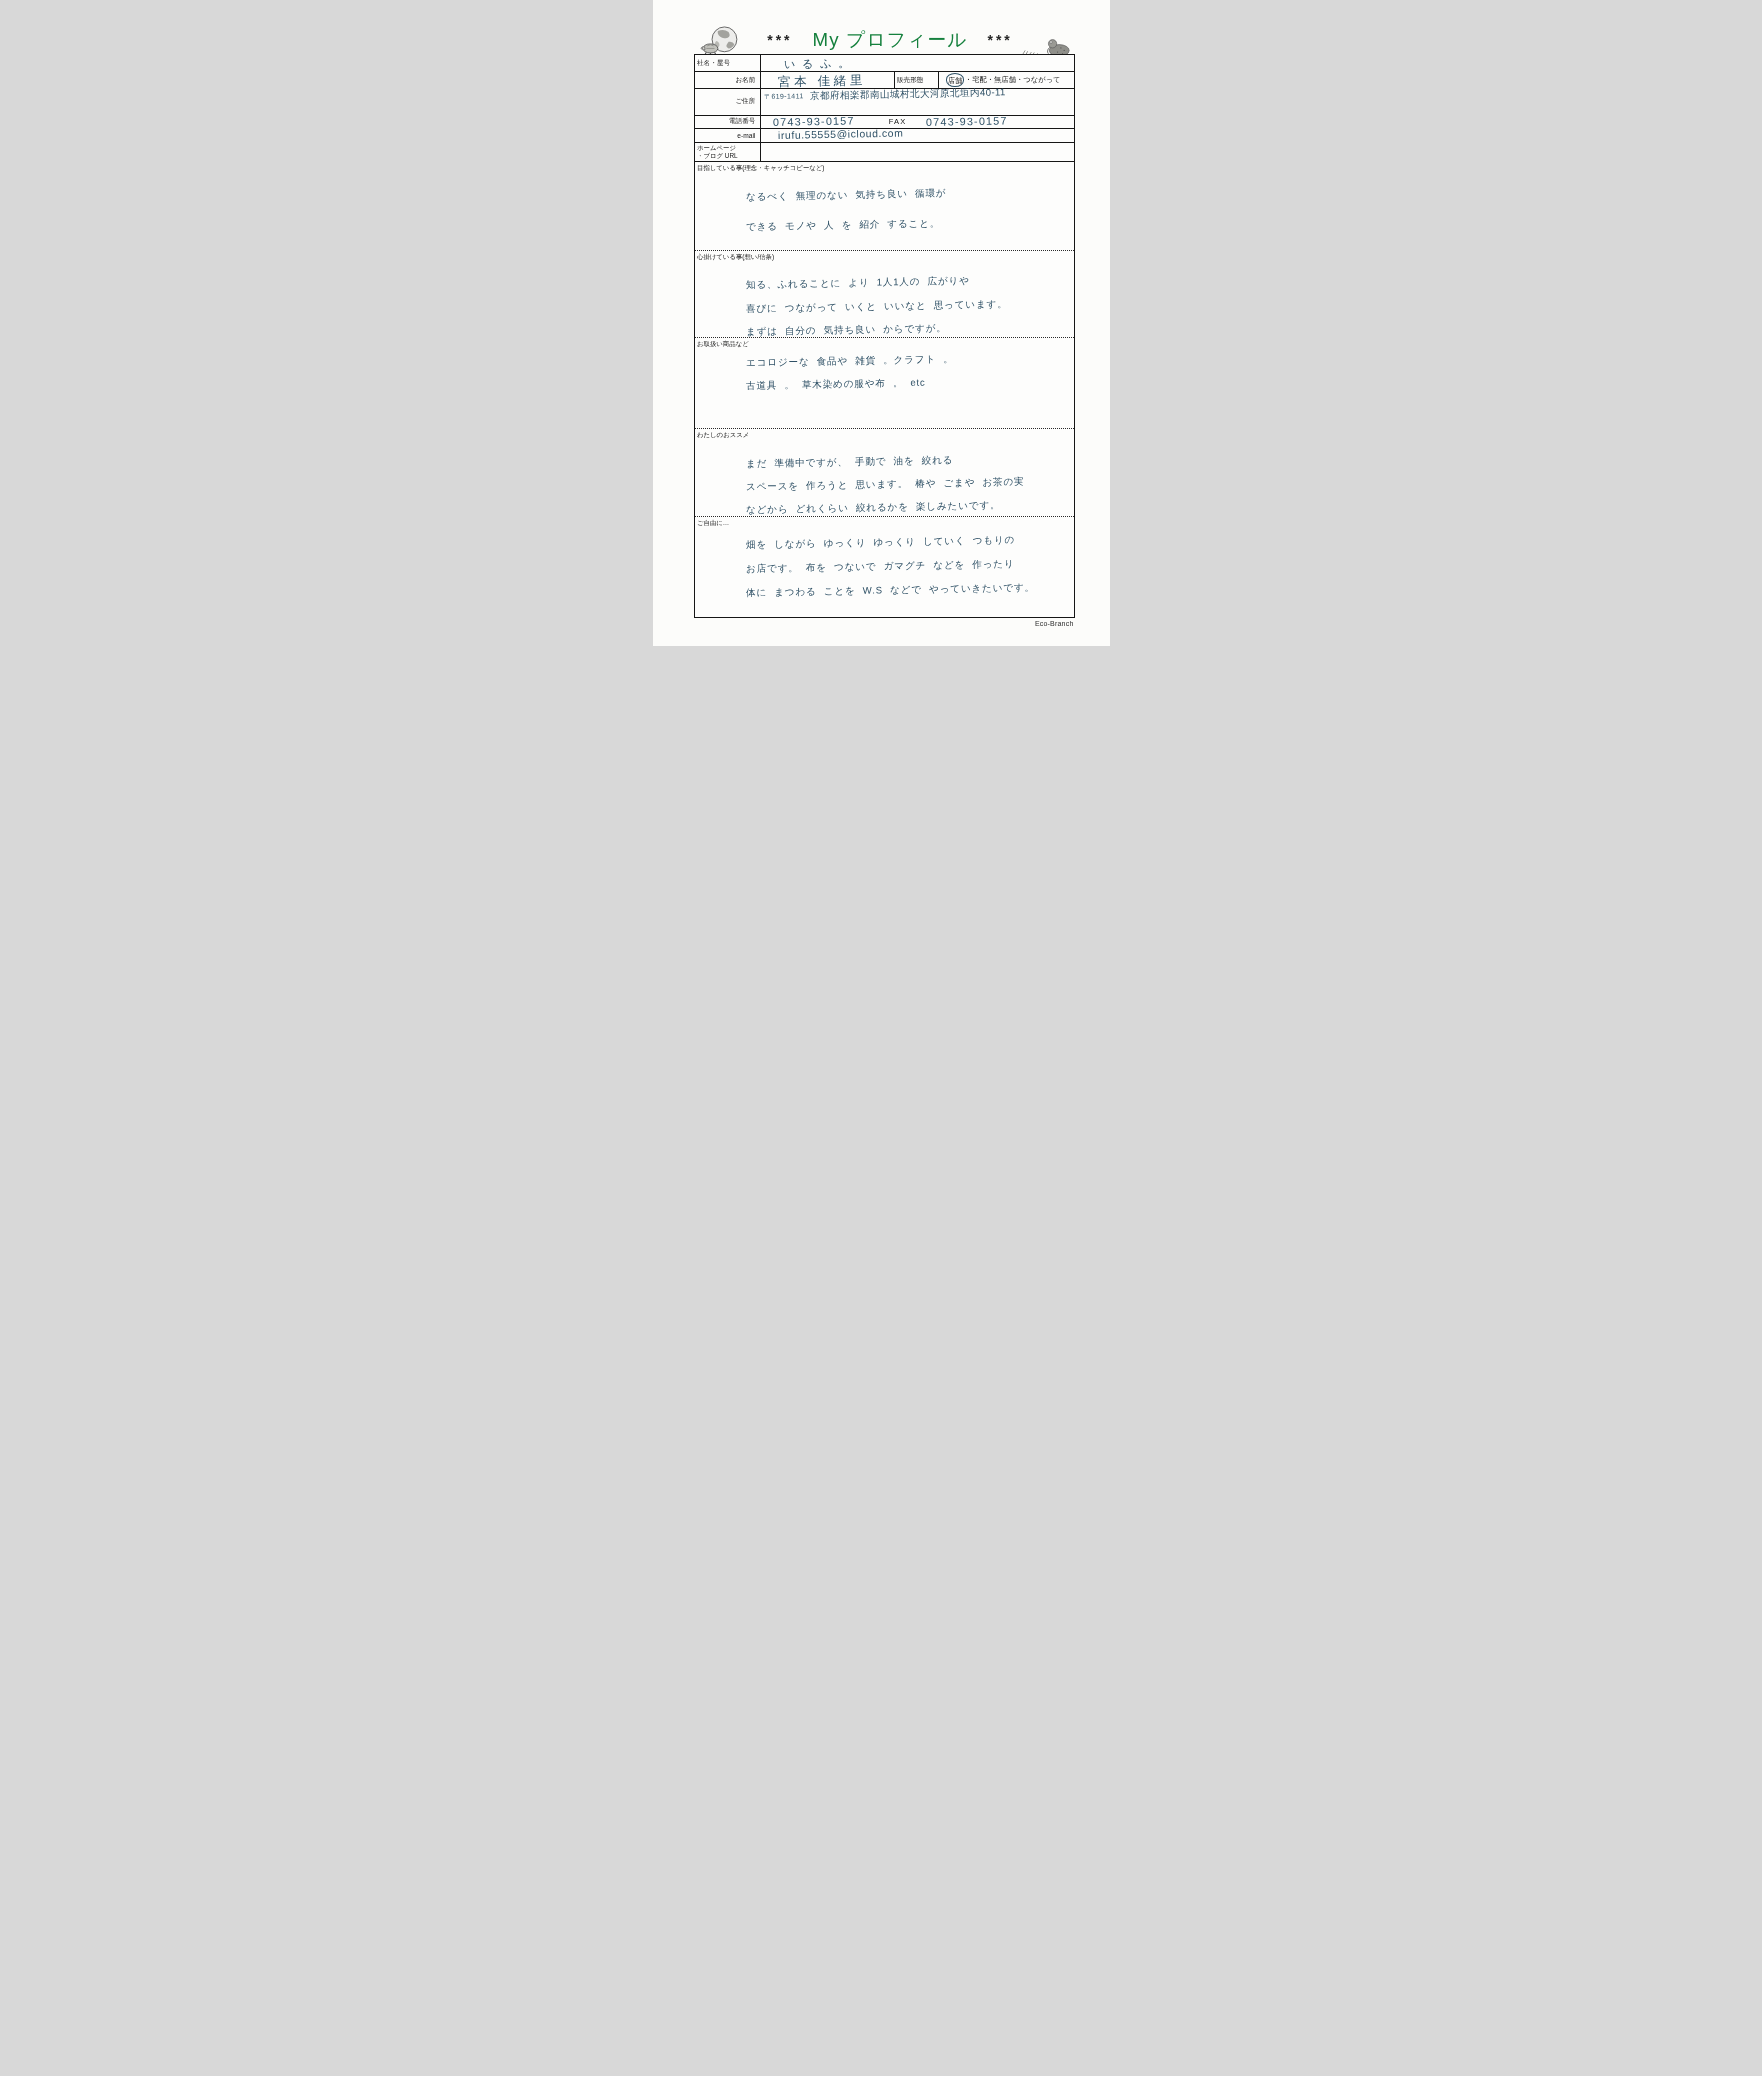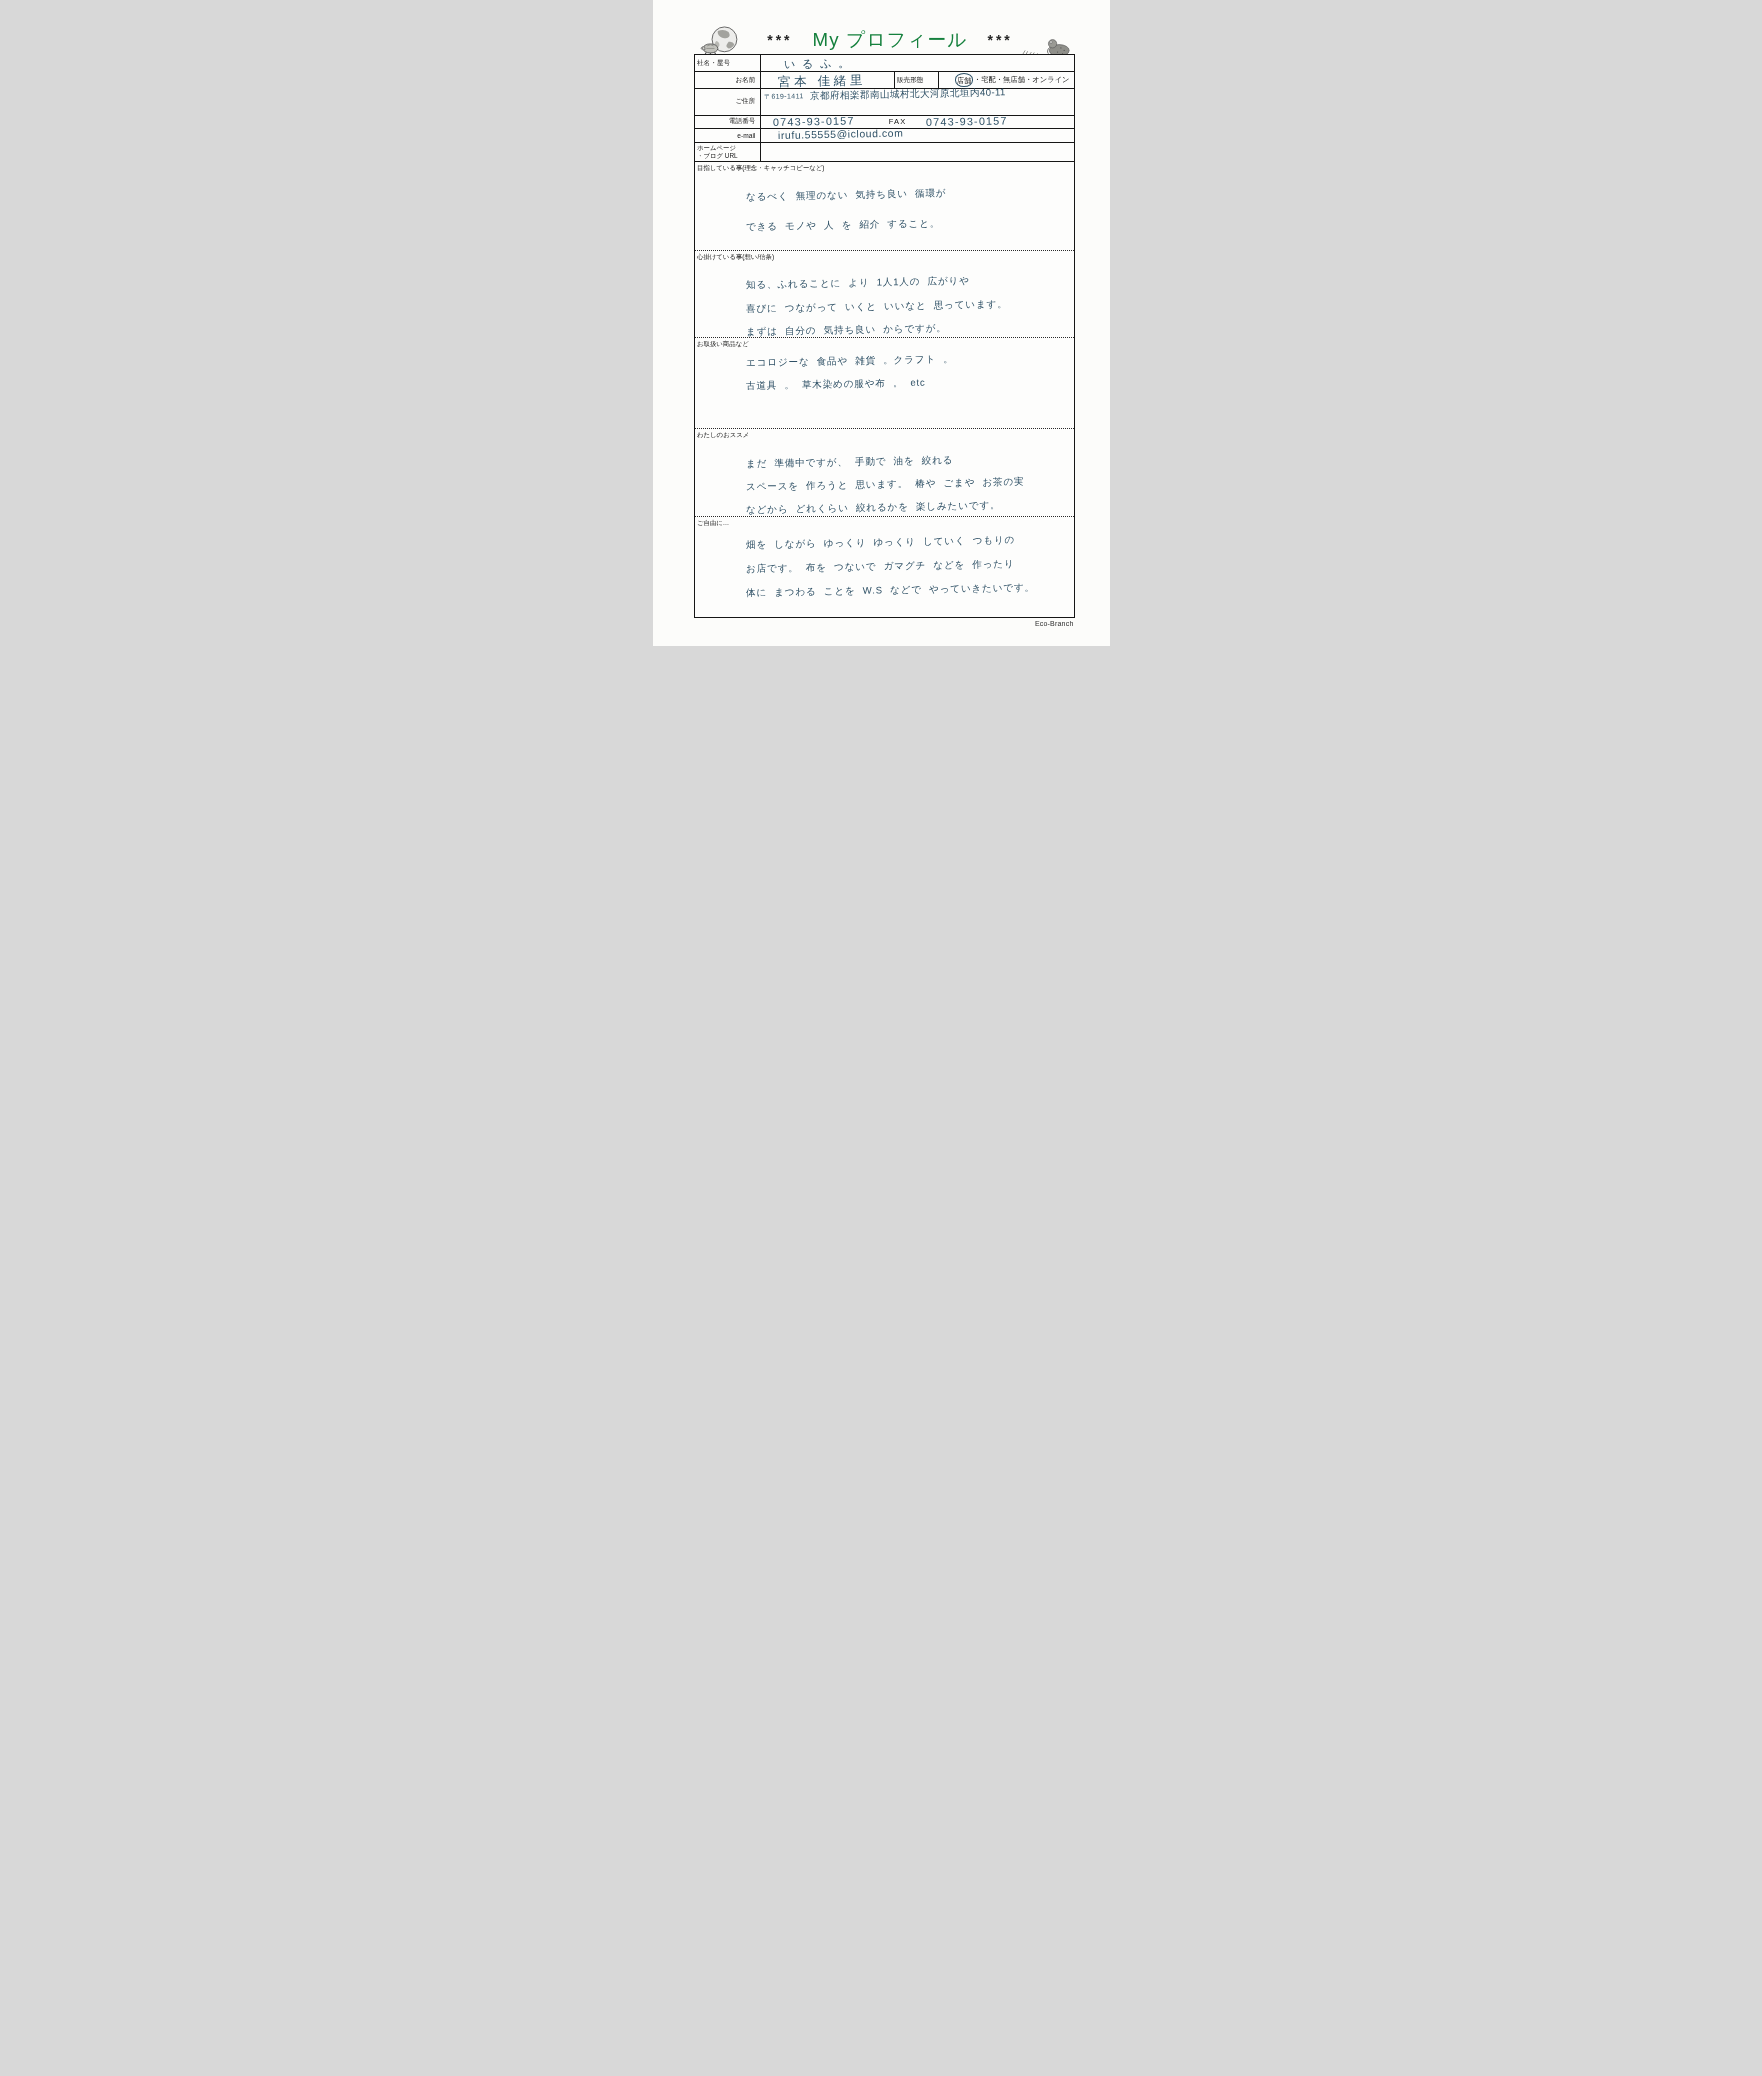--- a/index.html
+++ b/index.html
@@ -47,21 +47,21 @@
   .row-company .hand { font-size:11.2px; letter-spacing:6.6px; margin:2.1px 0 0 23px; }
   .row-name { height:16.6px; }
   .row-name .name-val { font-size:12.5px; letter-spacing:3.7px; margin:1.2px 0 0 17.4px; }
   .name-value-cell { width:134px; flex:none; border-right:0.8px solid #161616; }
   .sales-label-cell {
     width:44px; flex:none; border-right:0.8px solid #161616;
     display:flex; align-items:center; padding-left:2.5px; font-size:6.6px;
   }
   .sales-options {
     flex:1; display:flex; align-items:center; font-size:7.3px;
-    padding-left:16px; white-space:nowrap;
+    padding-left:7px; white-space:nowrap;
   }
   .circled {
     border:1px solid #2f5166; border-radius:50%;
     padding:2.1px 1.2px; margin-right:0.4px; line-height:1;
   }
   .row-address { height:27px; }
   .postal { font-size:7px; letter-spacing:0.4px; margin:0.8px 0 0 3.3px; }
   .addr   { font-size:9.6px; letter-spacing:0.4px; margin:0.8px 0 0 5px; }
   .row-phone { height:13px; }
   .phone-flex { display:flex; align-items:center; height:100%; }
@@ -146,21 +146,21 @@
     </div>
 
     <div class="row row-name">
       <div class="cell label-cell">お名前</div>
       <div class="cell value-cell name-value-cell">
         <span class="hand name-val">宮本 佳緒里</span>
       </div>
       <div class="cell sales-label-cell">販売形態</div>
       <div class="cell sales-options">
         <span class="circled">店舗</span>
-        <span>・宅配・無店舗・オンライン</span>
+        <span>・宅配・無店舗・つながって</span>
       </div>
     </div>
 
     <div class="row row-address">
       <div class="cell label-cell">ご住所</div>
       <div class="cell value-cell">
         <div class="hand postal">〒619-1411</div>
         <div class="hand addr">京都府相楽郡南山城村北大河原北垣内40-11</div>
       </div>
     </div>

